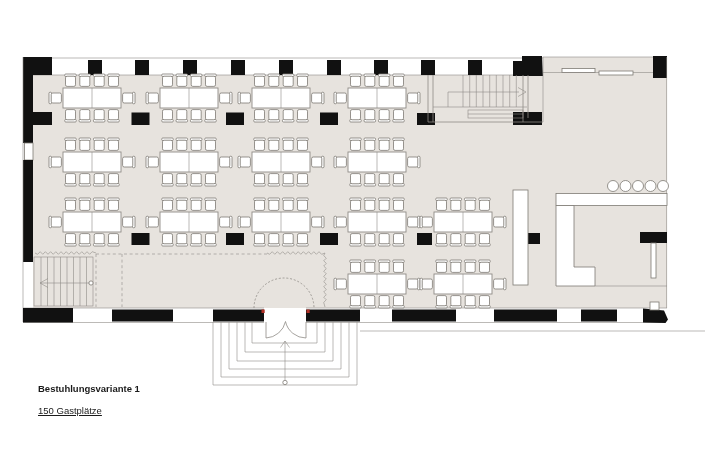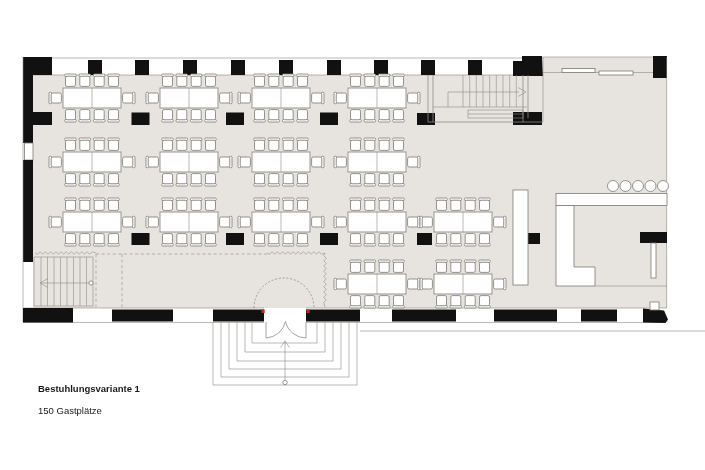--- a/index.html
+++ b/index.html
@@ -10,21 +10,21 @@
   .floor{fill:var(--floor);stroke:none}
   .ln{stroke:var(--line);stroke-width:.8;fill:none}
   .thin{stroke-width:.6}
   .dash{stroke-dasharray:3,2.6}
   .dot{stroke-dasharray:2,1.8}
   .fw{fill:#fff;stroke:#7e7a74;stroke-width:.8}
   .tbl{fill:#fff;stroke:#8f8b86;stroke-width:.9}
   .accent{fill:var(--accent)}
   .caption{position:absolute;left:38px;color:#1a1a1a;font-size:9.5px;line-height:10px;}
   #cap-title{top:384px;font-weight:bold;}
-  #cap-sub{top:406px;}
+  #cap-sub{top:406px;text-decoration:underline;}
 </style>
 </head>
 <body>
 
 <div id="stage">
 <svg width="705" height="470" viewBox="0 0 705 470">
 
   <path class="floor" d="M33,75 L543,75 L543,57 L667,57 L667,308 L33,308 Z"></path>
 
   <g>

